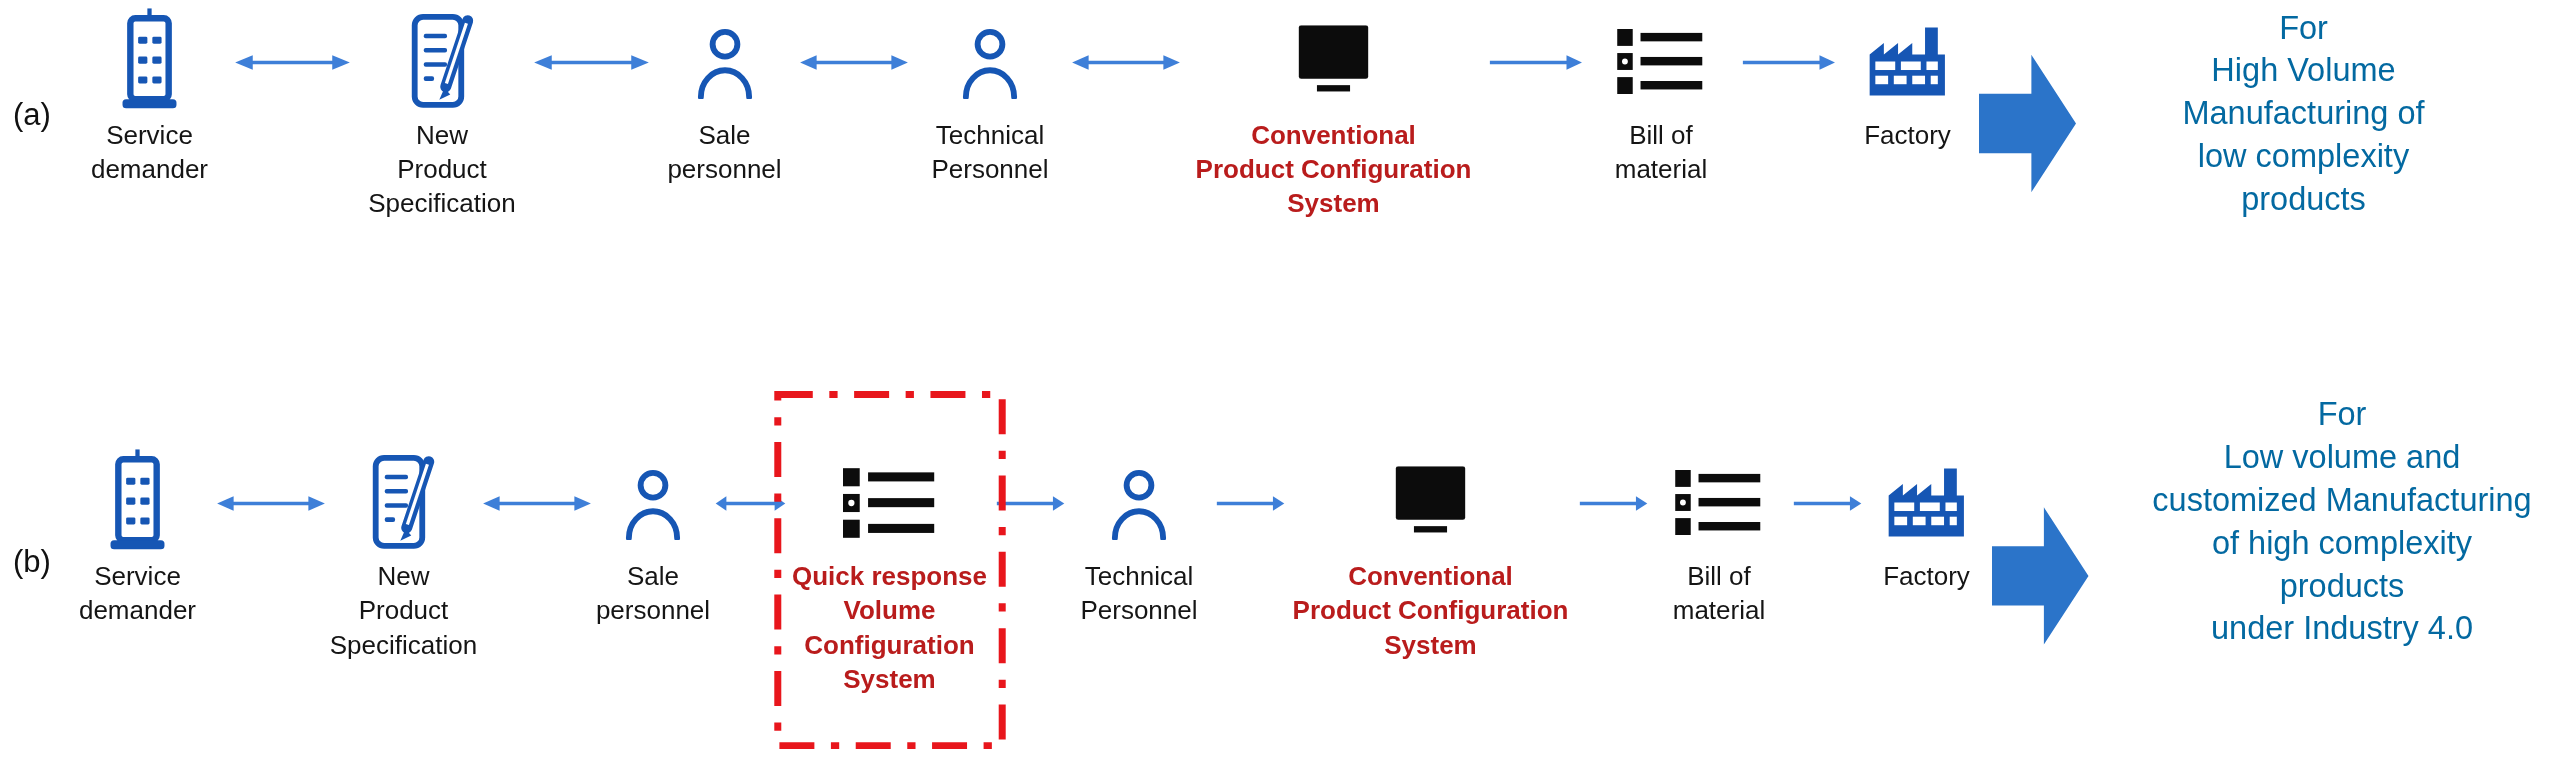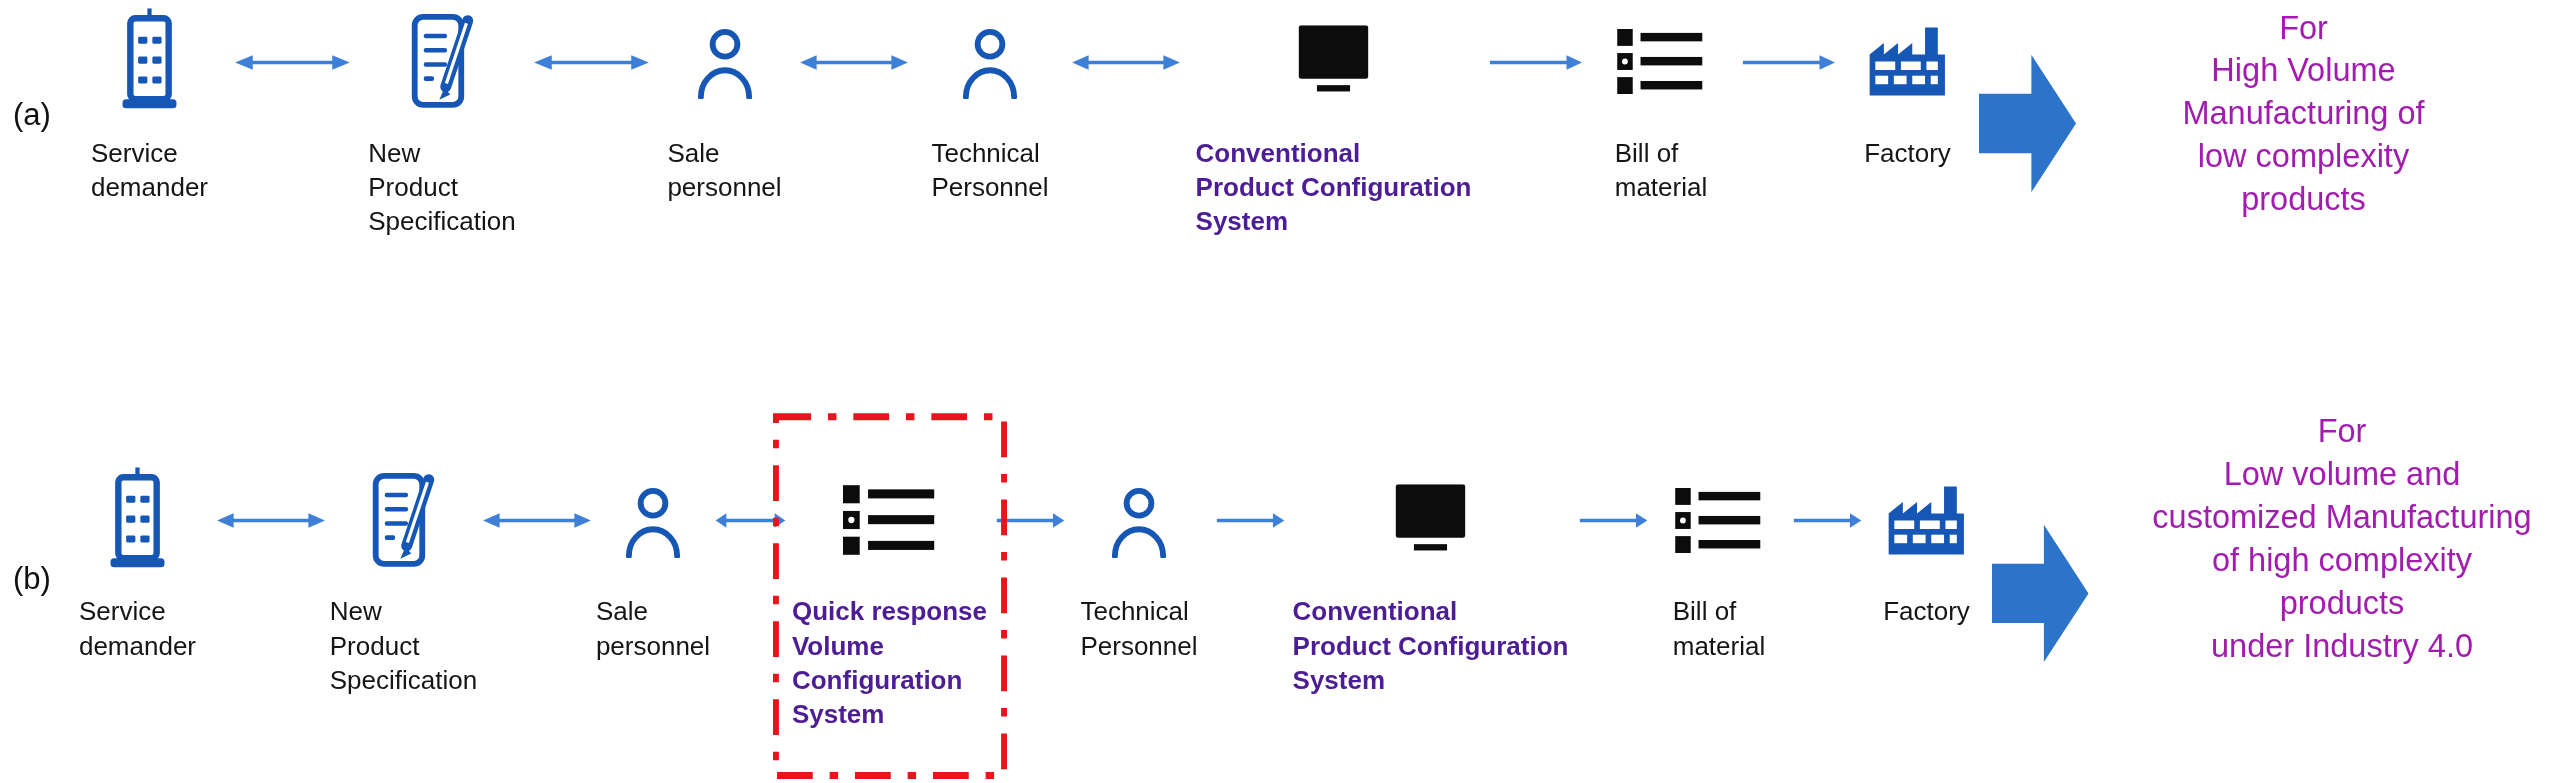--- a/index.html
+++ b/index.html
@@ -11,29 +11,29 @@
   .row{display:flex;align-items:flex-start;}
   .row-a{margin:6.5px 0 0 13px;}
   .row-b{margin:156px 0 0 13px;padding-top:71px;}
   .tag{font-size:31px;line-height:1.1;color:#111;}
   .row-a .tag{margin-top:91px;}
   .row-b .tag{margin-top:97px;}
   .node{display:flex;flex-direction:column;align-items:center;flex:none;}
   .rel{position:relative;}
   .icon-box{height:110px;display:flex;align-items:center;justify-content:center;}
   .icon-box svg{display:block;}
-  .label{margin-top:19px;font-size:26px;line-height:1.32;white-space:pre-line;color:#151515;}
-  .label.bold{font-weight:bold;color:#4c1d95;}
+  .label{margin-top:1px;font-size:26px;line-height:1.32;text-align:center;white-space:pre-line;color:#151515;}
+  .label.bold{font-weight:bold;color:#b91c1c;}
   .arrow{flex:none;margin-top:41px;}
   .arrow svg{display:block;width:100%;height:29px;}
   .block-arrow{flex:none;width:97px;height:156px;background:var(--block-blue);
     clip-path:polygon(0% 31%,54% 31%,54% 6%,100% 50%,54% 94%,54% 69%,0% 69%);}
   .row-a .block-arrow{margin-top:39px;}
   .row-b .block-arrow{margin-top:50px;}
-  .outcome{font-size:32.5px;line-height:1.32;text-align:center;white-space:pre-line;color:#a21caf;flex:none;margin-left:19.5px;}
+  .outcome{font-size:32.5px;line-height:1.32;text-align:center;white-space:pre-line;color:#0369a1;flex:none;margin-left:19.5px;}
   .row-b .outcome{margin-top:-55px;}
   .redbox{position:absolute;left:-13px;top:-57px;width:calc(100% + 26px);height:calc(100% + 110px);pointer-events:none;}
   
   .s-blue{fill:none;stroke:var(--icon-blue);}
   .f-blue{fill:var(--icon-blue);}
   .f-white{fill:#ffffff;}
   .s-white{fill:none;stroke:#ffffff;}
   .f-black{fill:#0c0c0c;}
   .s-arrow{fill:none;stroke:var(--arrow-blue);}
   .f-arrow{fill:var(--arrow-blue);}

